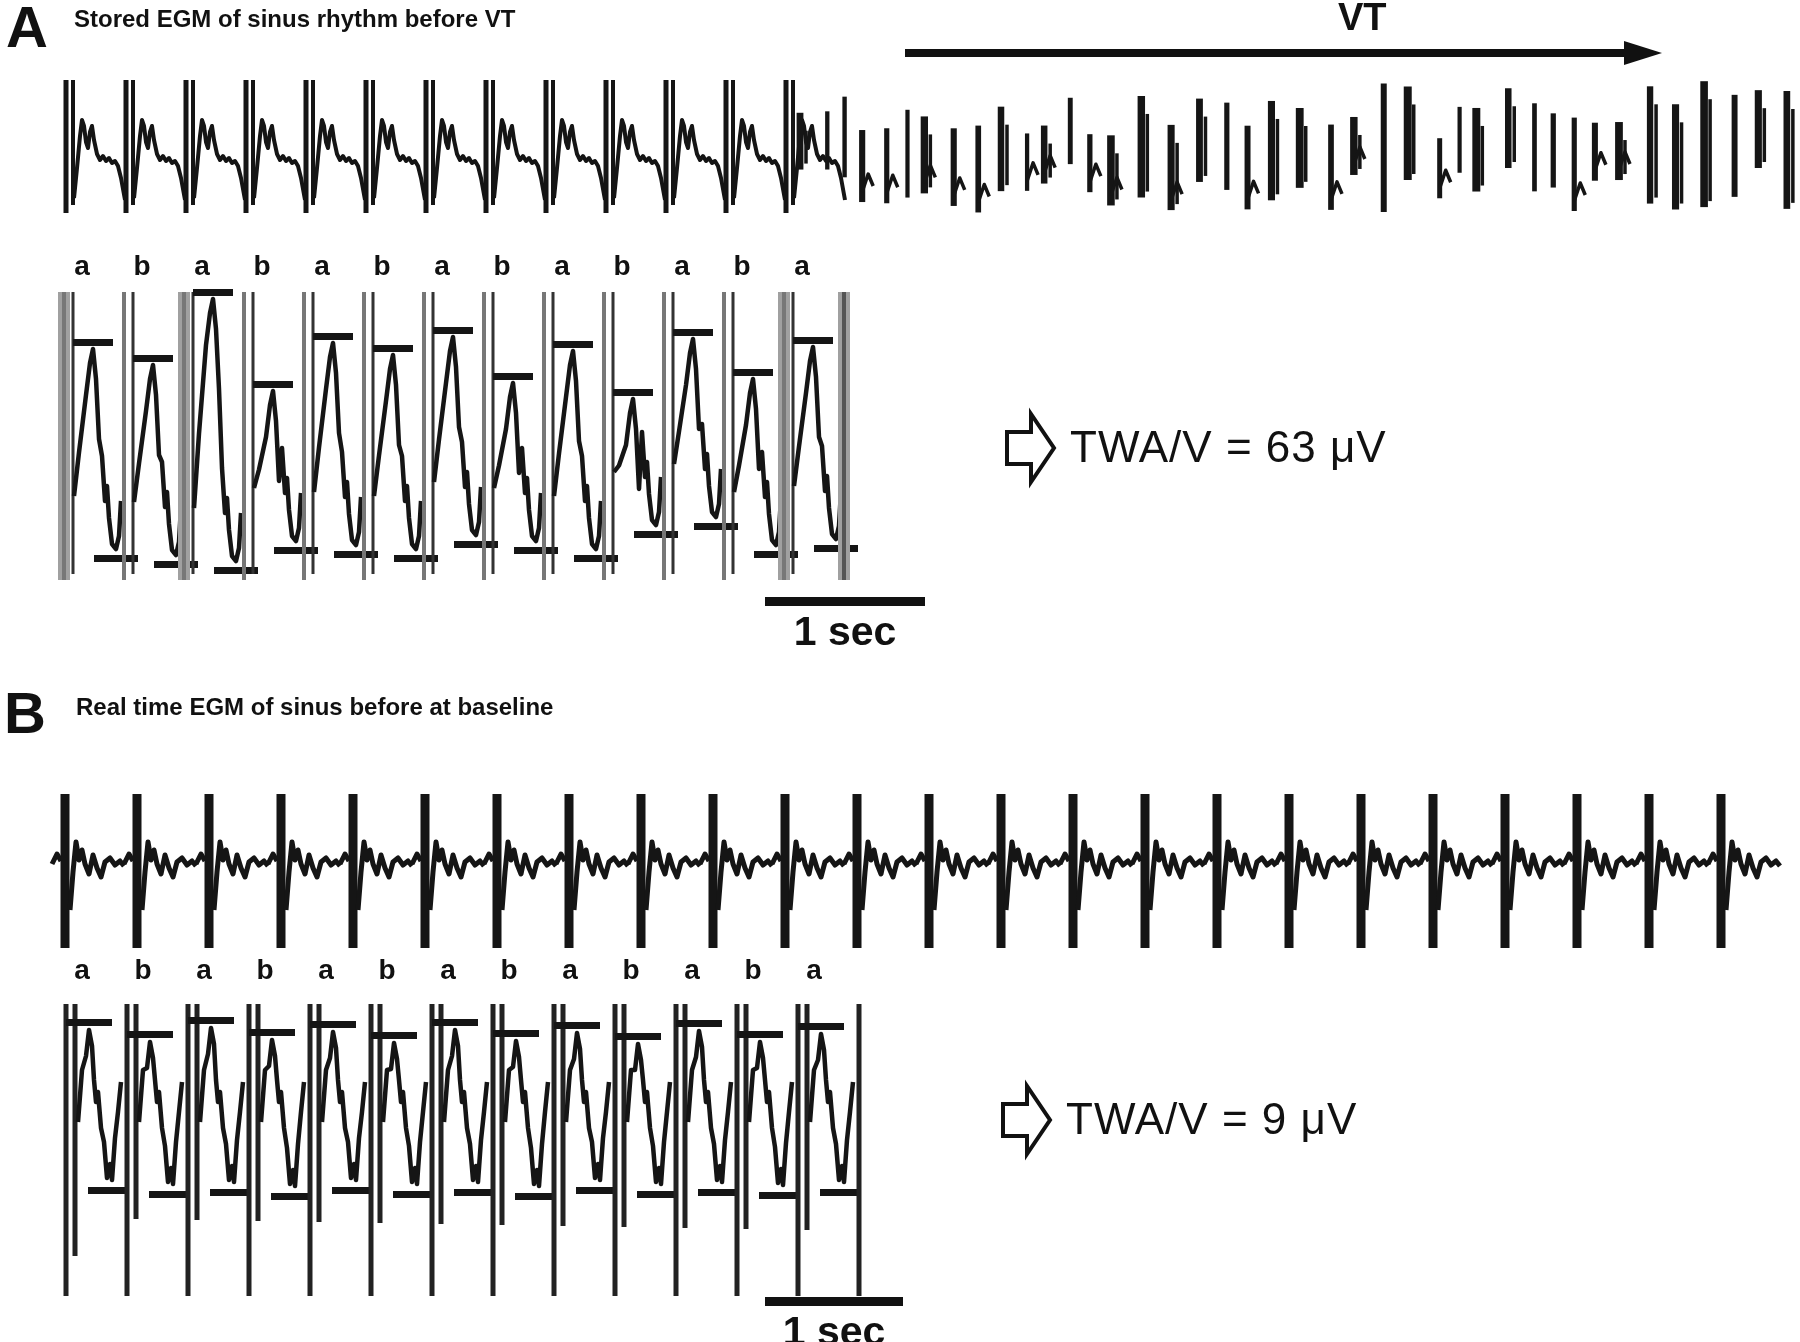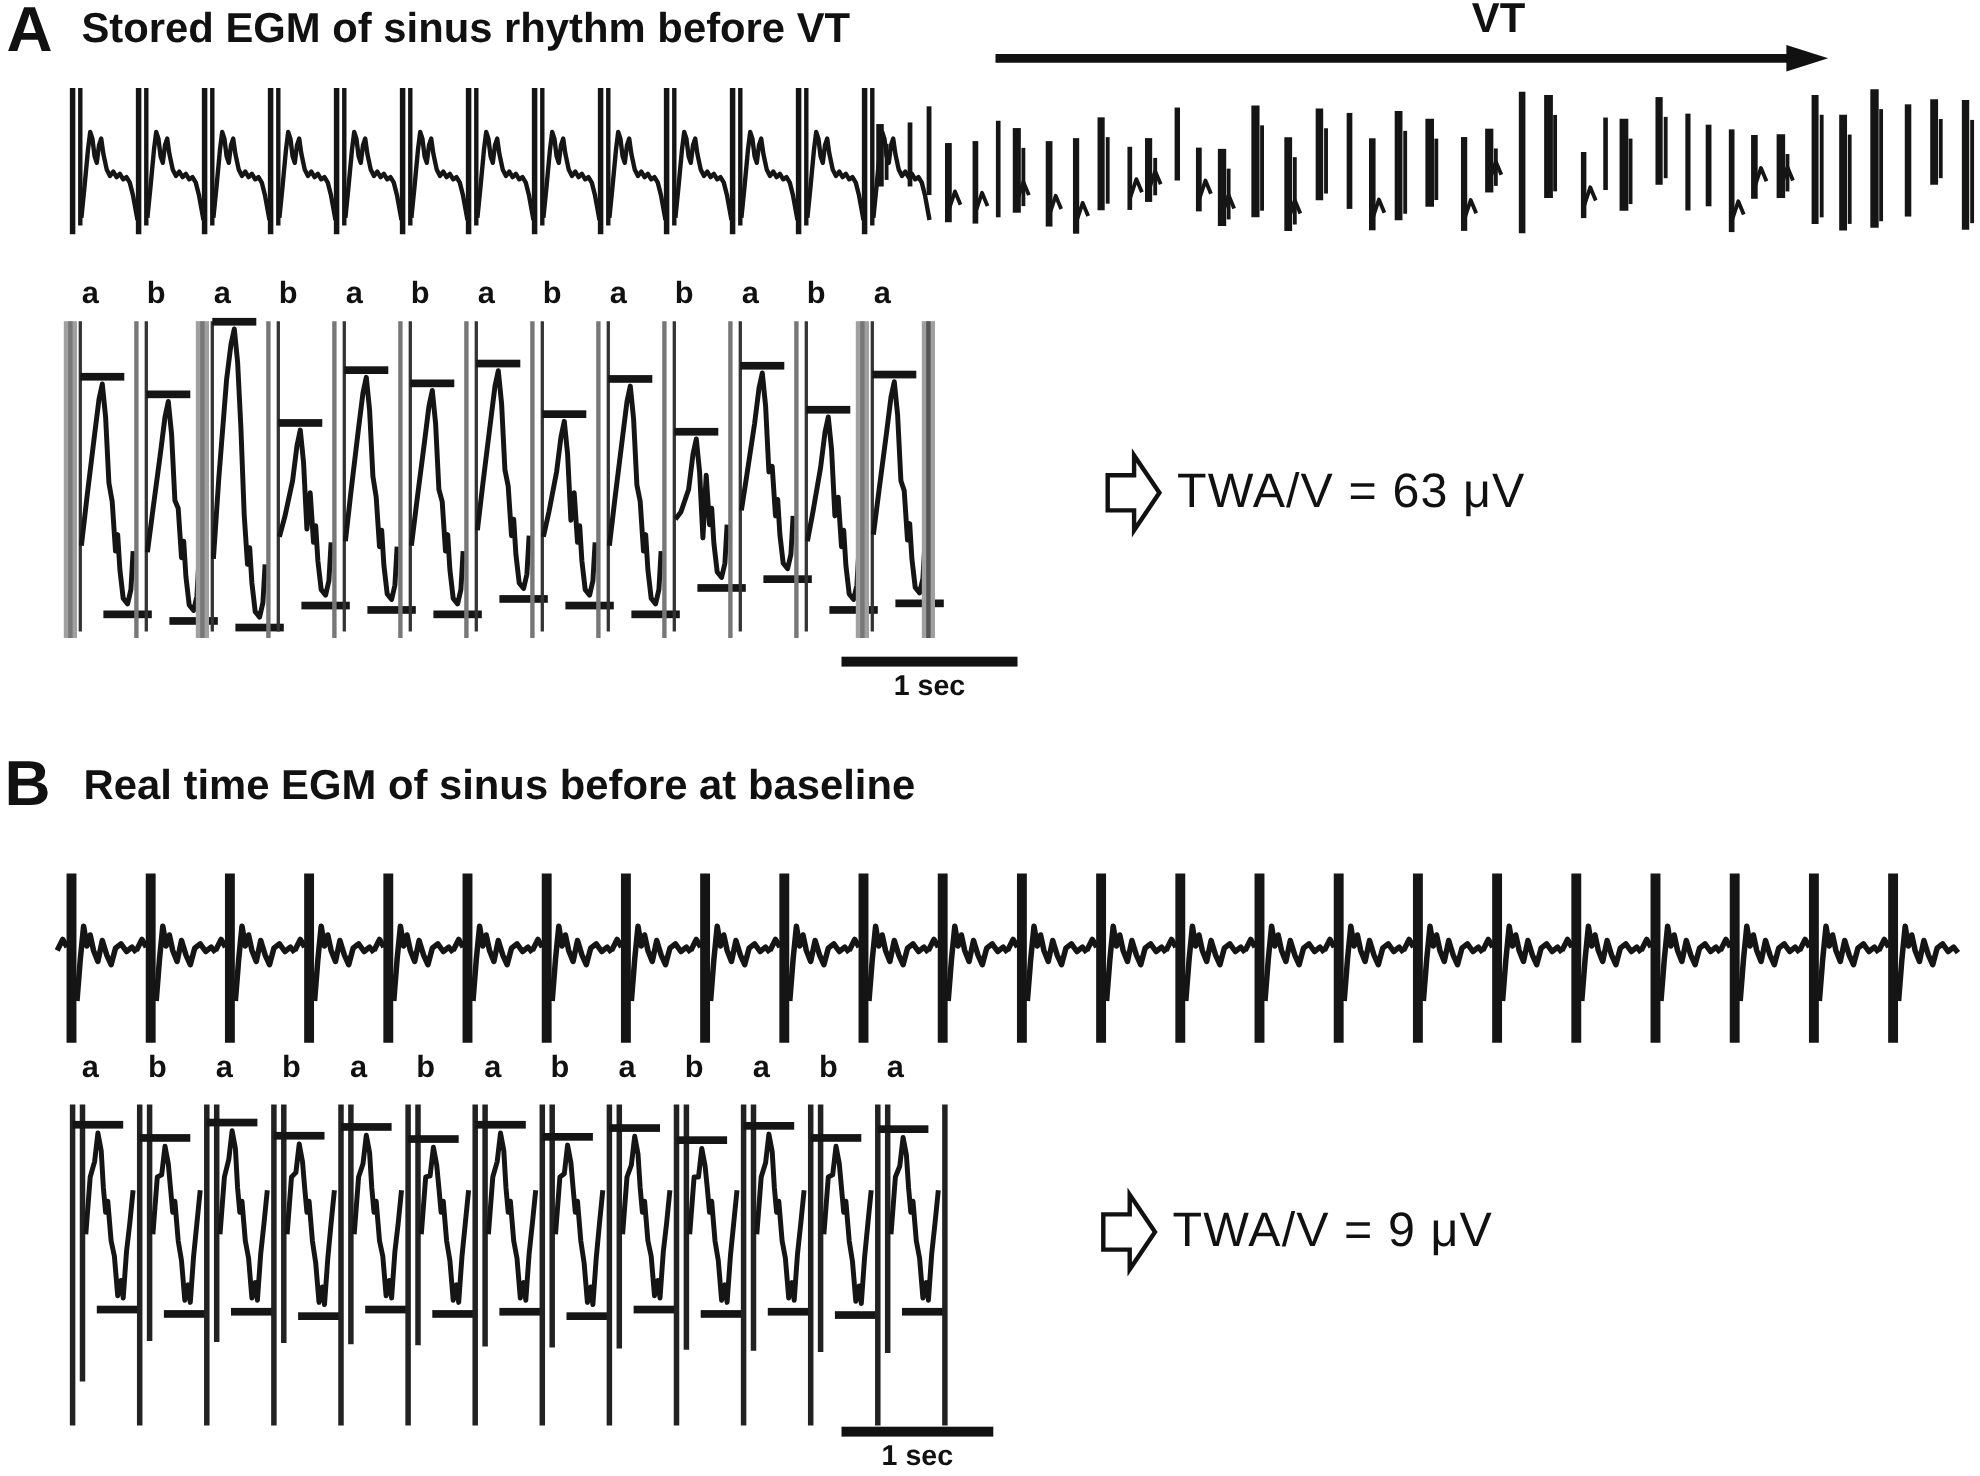--- a/index.html
+++ b/index.html
@@ -1,25 +1,25 @@
 <!DOCTYPE html>
 <html><head>
 <meta charset="utf-8">
 <style>
   html,body{margin:0;padding:0;background:#ffffff;}
   body{width:1800px;height:1342px;position:relative;overflow:hidden;
        font-family:"Liberation Sans", sans-serif;color:#111;}
   .abs{position:absolute;}
   .panel-letter{font-size:58px;font-weight:bold;line-height:1;letter-spacing:-2px;}
-  .panel-title{font-size:38px;font-weight:bold;line-height:1.1;white-space:nowrap;}
+  .panel-title{font-size:24px;font-weight:bold;line-height:1.1;white-space:nowrap;}
   .vt-label{font-size:38px;font-weight:bold;line-height:1;}
   .beat-label{position:absolute;transform:translateX(-50%);font-size:28px;font-weight:bold;line-height:1;}
   .twa-text{font-size:44px;font-weight:500;letter-spacing:1px;white-space:nowrap;}
   .scalebar{background:#111;height:9px;}
-  .scalebar-label{font-size:26px;font-weight:bold;transform:translateX(-50%);white-space:nowrap;}
+  .scalebar-label{font-size:41px;font-weight:bold;transform:translateX(-50%);white-space:nowrap;}
   svg{position:absolute;overflow:visible;}
 </style>
 </head>
 <body>
 
 <div class="abs panel-letter" style="left:6px;top:-2px;">A</div>
 <div class="abs panel-title" style="left:74px;top:6px;">Stored EGM of sinus rhythm before VT</div>
 
 <div class="abs vt-label" style="left:1338px;top:-2px;">VT</div>
 <svg class="abs" style="left:900px;top:38px;" width="770" height="30" viewBox="0 0 770 30">

